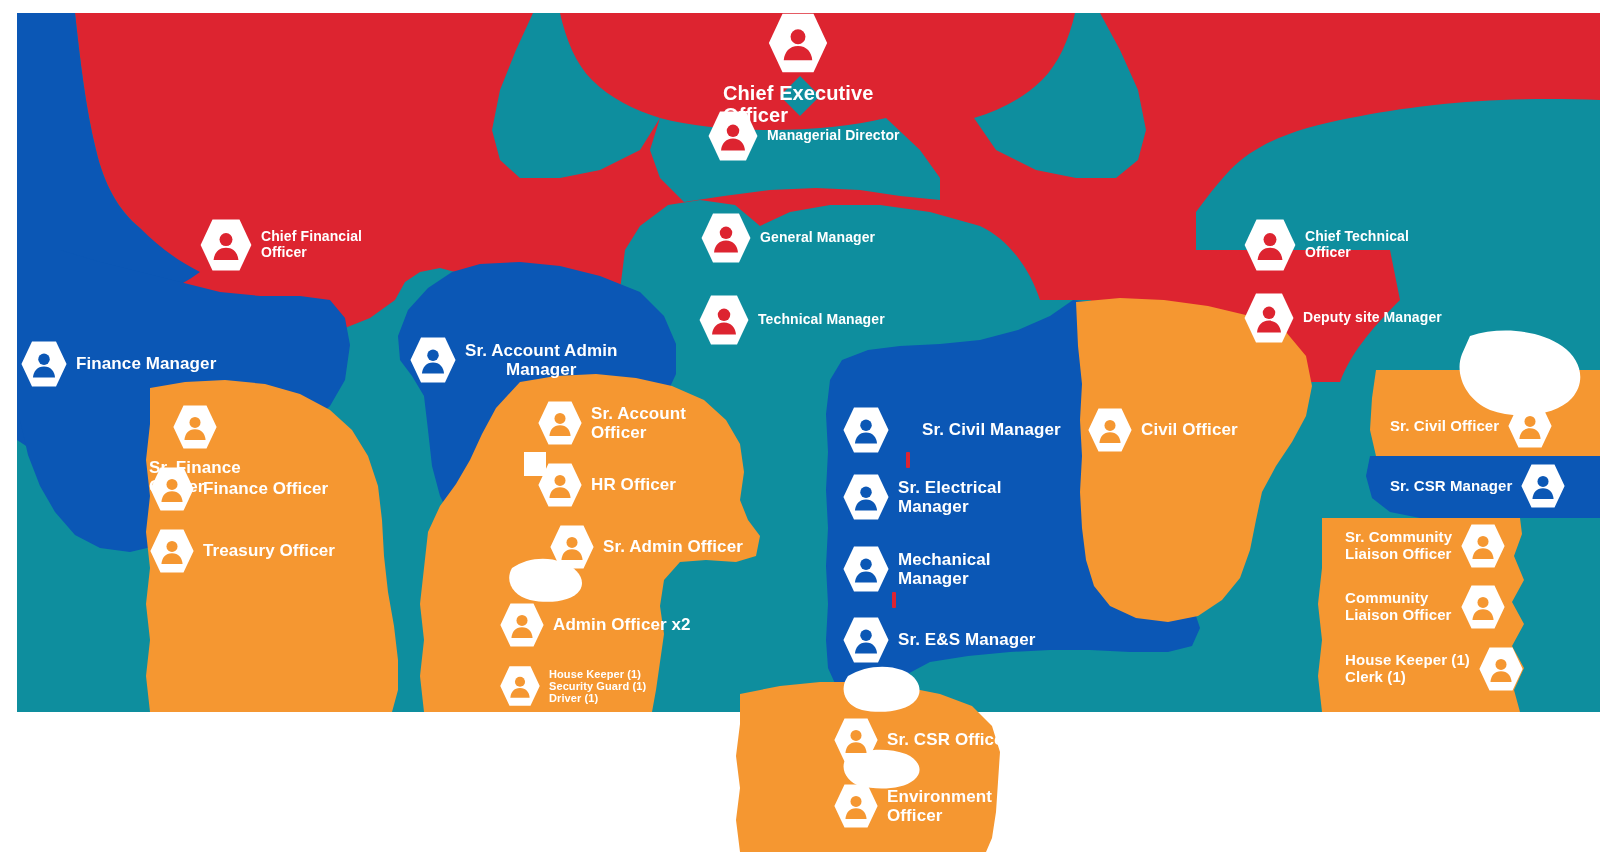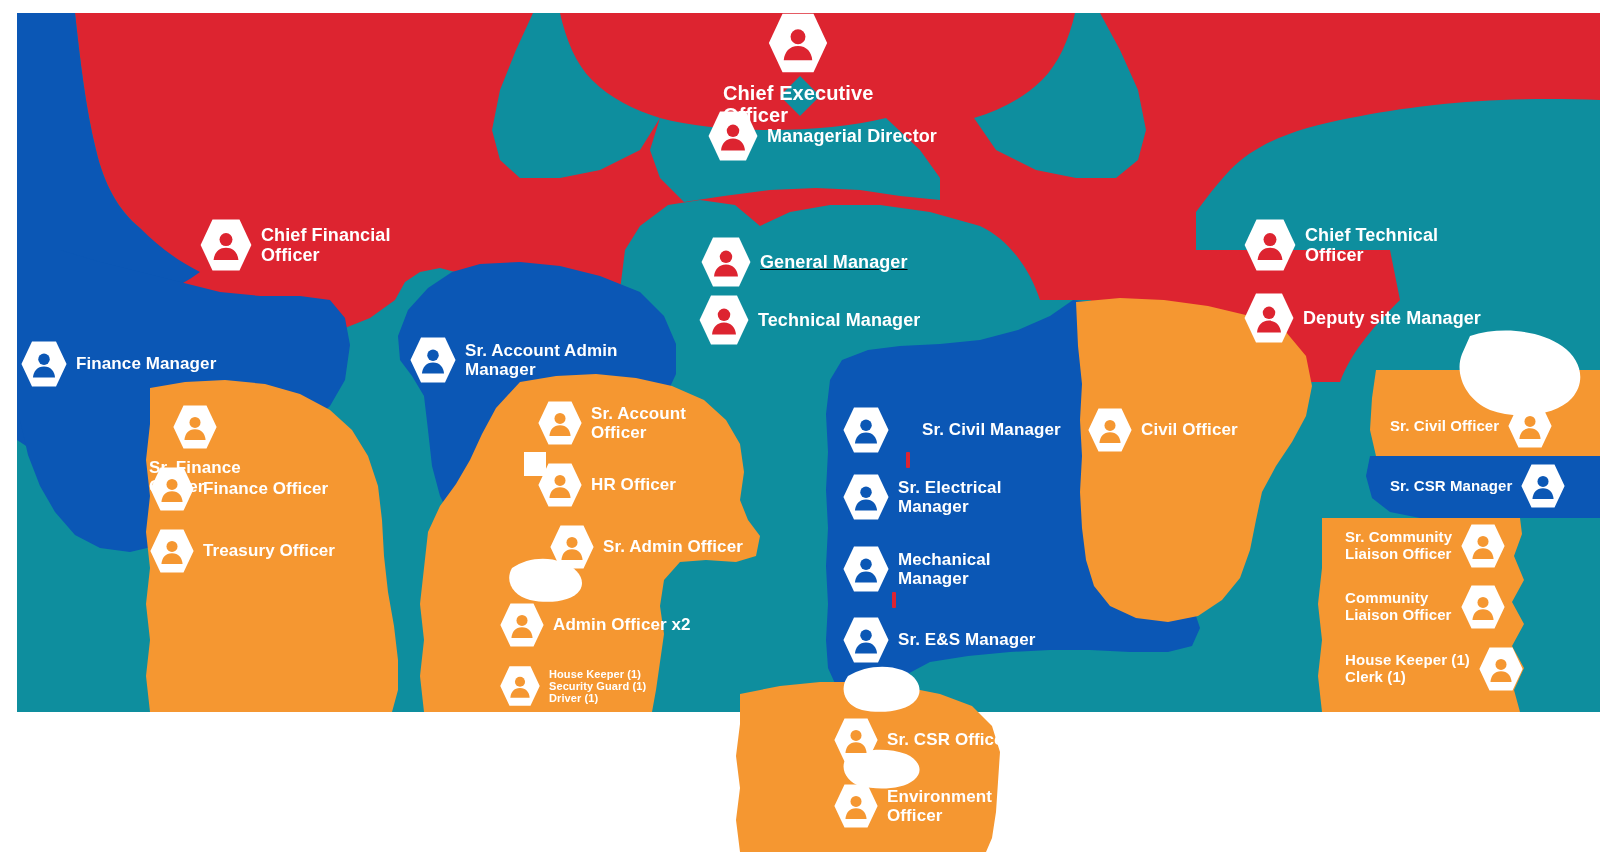--- a/index.html
+++ b/index.html
@@ -36,21 +36,21 @@
   .hex {
     flex: 0 0 auto;
     display: block;
   }
   .label {
     color: #ffffff;
     font-weight: bold;
     letter-spacing: 0.1px;
   }
   .s-xl .label { font-size: 20px; }
-  .s-lg .label { font-size: 18px; }
+  .s-lg .label { font-size: 14px; }
   .s-md .label { font-size: 17px; }
   .s-sm .label { font-size: 15px; }
   .s-xs .label { font-size: 11px; }
   .tick {
     position: absolute;
     background: #DD2430;
     width: 4px;
     border-radius: 1px;
   }
 </style>
@@ -301,21 +301,21 @@
             <polygon points="25,3 75,3 97,50 75,97 25,97 3,50" fill="#FFFFFF"></polygon>
             <circle cx="50" cy="40" r="12" fill="#DD2430"></circle>
             <path d="M50,55 C36,55 28,65 27,78 L73,78 C72,65 64,55 50,55 Z" fill="#DD2430"></path>
           </svg></span><span class="label">Managerial Director</span></div>
       <div class="node s-lg" style="left: 199px; top: 218px;"><span><svg class="hex" width="54" height="54" viewBox="0 0 100 100">
             <polygon points="25,3 75,3 97,50 75,97 25,97 3,50" fill="#FFFFFF"></polygon>
             <circle cx="50" cy="40" r="12" fill="#DD2430"></circle>
             <path d="M50,55 C36,55 28,65 27,78 L73,78 C72,65 64,55 50,55 Z" fill="#DD2430"></path>
           </svg></span><span class="label">Chief Financial
 Officer</span></div>
-      <div class="node s-lg" style="left: 700px; top: 236px; text-decoration: underline;"><span><svg class="hex" width="52" height="52" viewBox="0 0 100 100">
+      <div class="node s-lg" style="left: 700px; top: 212px;"><span><svg class="hex" width="52" height="52" viewBox="0 0 100 100">
             <polygon points="25,3 75,3 97,50 75,97 25,97 3,50" fill="#FFFFFF"></polygon>
             <circle cx="50" cy="40" r="12" fill="#DD2430"></circle>
             <path d="M50,55 C36,55 28,65 27,78 L73,78 C72,65 64,55 50,55 Z" fill="#DD2430"></path>
           </svg></span><span class="label">General Manager</span></div>
       <div class="node s-lg" style="left: 698px; top: 294px; justify-content: center;"><span><svg class="hex" width="52" height="52" viewBox="0 0 100 100">
             <polygon points="25,3 75,3 97,50 75,97 25,97 3,50" fill="#FFFFFF"></polygon>
             <circle cx="50" cy="40" r="12" fill="#DD2430"></circle>
             <path d="M50,55 C36,55 28,65 27,78 L73,78 C72,65 64,55 50,55 Z" fill="#DD2430"></path>
           </svg></span><span class="label">Technical Manager</span></div>
       <div class="node s-lg" style="left: 1243px; top: 218px;"><span><svg class="hex" width="54" height="54" viewBox="0 0 100 100">
@@ -327,21 +327,21 @@
       <div class="node s-lg" style="left: 1243px; top: 292px;"><span><svg class="hex" width="52" height="52" viewBox="0 0 100 100">
             <polygon points="25,3 75,3 97,50 75,97 25,97 3,50" fill="#FFFFFF"></polygon>
             <circle cx="50" cy="40" r="12" fill="#DD2430"></circle>
             <path d="M50,55 C36,55 28,65 27,78 L73,78 C72,65 64,55 50,55 Z" fill="#DD2430"></path>
           </svg></span><span class="label">Deputy site Manager</span></div>
       <div class="node s-md" style="left: 20px; top: 340px;"><span><svg class="hex" width="48" height="48" viewBox="0 0 100 100">
             <polygon points="25,3 75,3 97,50 75,97 25,97 3,50" fill="#FFFFFF"></polygon>
             <circle cx="50" cy="40" r="12" fill="#0B57B5"></circle>
             <path d="M50,55 C36,55 28,65 27,78 L73,78 C72,65 64,55 50,55 Z" fill="#0B57B5"></path>
           </svg></span><span class="label">Finance Manager</span></div>
-      <div class="node s-md" style="left: 409px; top: 336px;"><span><svg class="hex" width="48" height="48" viewBox="0 0 100 100">
+      <div class="node s-md" style="left: 409px; top: 336px; text-align: center;"><span><svg class="hex" width="48" height="48" viewBox="0 0 100 100">
             <polygon points="25,3 75,3 97,50 75,97 25,97 3,50" fill="#FFFFFF"></polygon>
             <circle cx="50" cy="40" r="12" fill="#0B57B5"></circle>
             <path d="M50,55 C36,55 28,65 27,78 L73,78 C72,65 64,55 50,55 Z" fill="#0B57B5"></path>
           </svg></span><span class="label">Sr. Account Admin
 Manager</span></div>
       <div class="node s-md" style="left: 842px; top: 406px; gap: 32px;"><span><svg class="hex" width="48" height="48" viewBox="0 0 100 100">
             <polygon points="25,3 75,3 97,50 75,97 25,97 3,50" fill="#FFFFFF"></polygon>
             <circle cx="50" cy="40" r="12" fill="#0B57B5"></circle>
             <path d="M50,55 C36,55 28,65 27,78 L73,78 C72,65 64,55 50,55 Z" fill="#0B57B5"></path>
           </svg></span><span class="label">Sr. Civil Manager</span></div>

